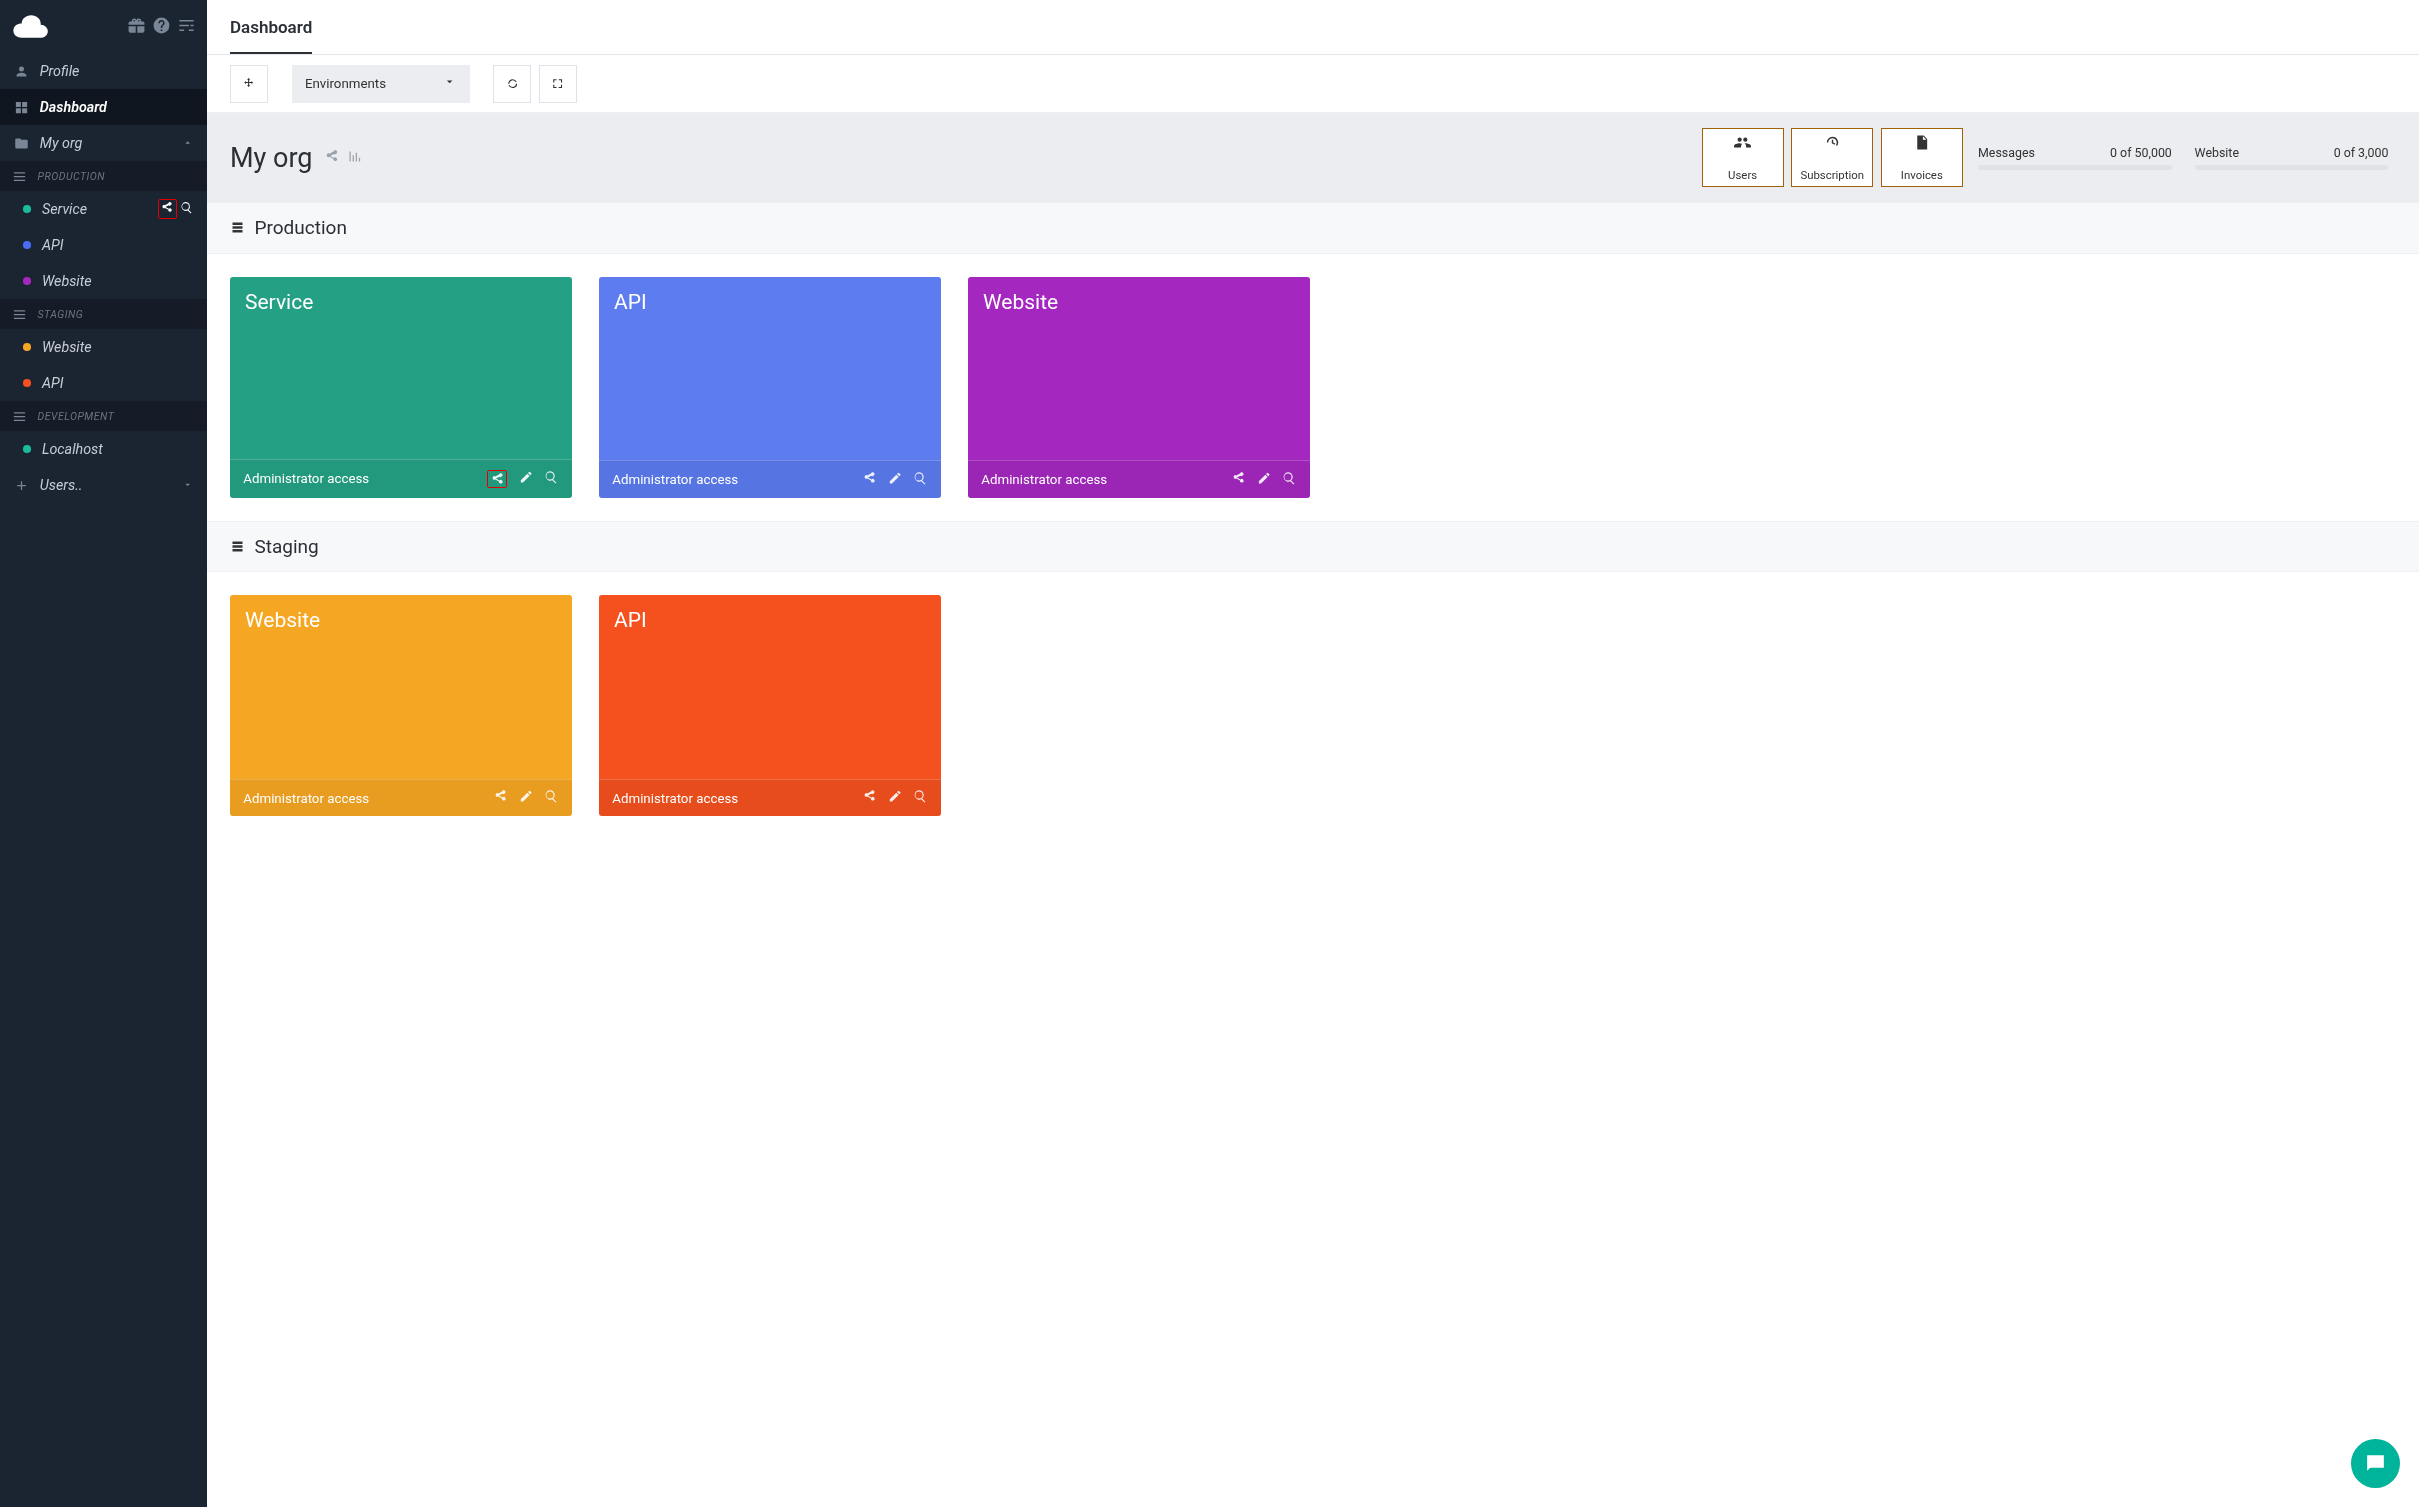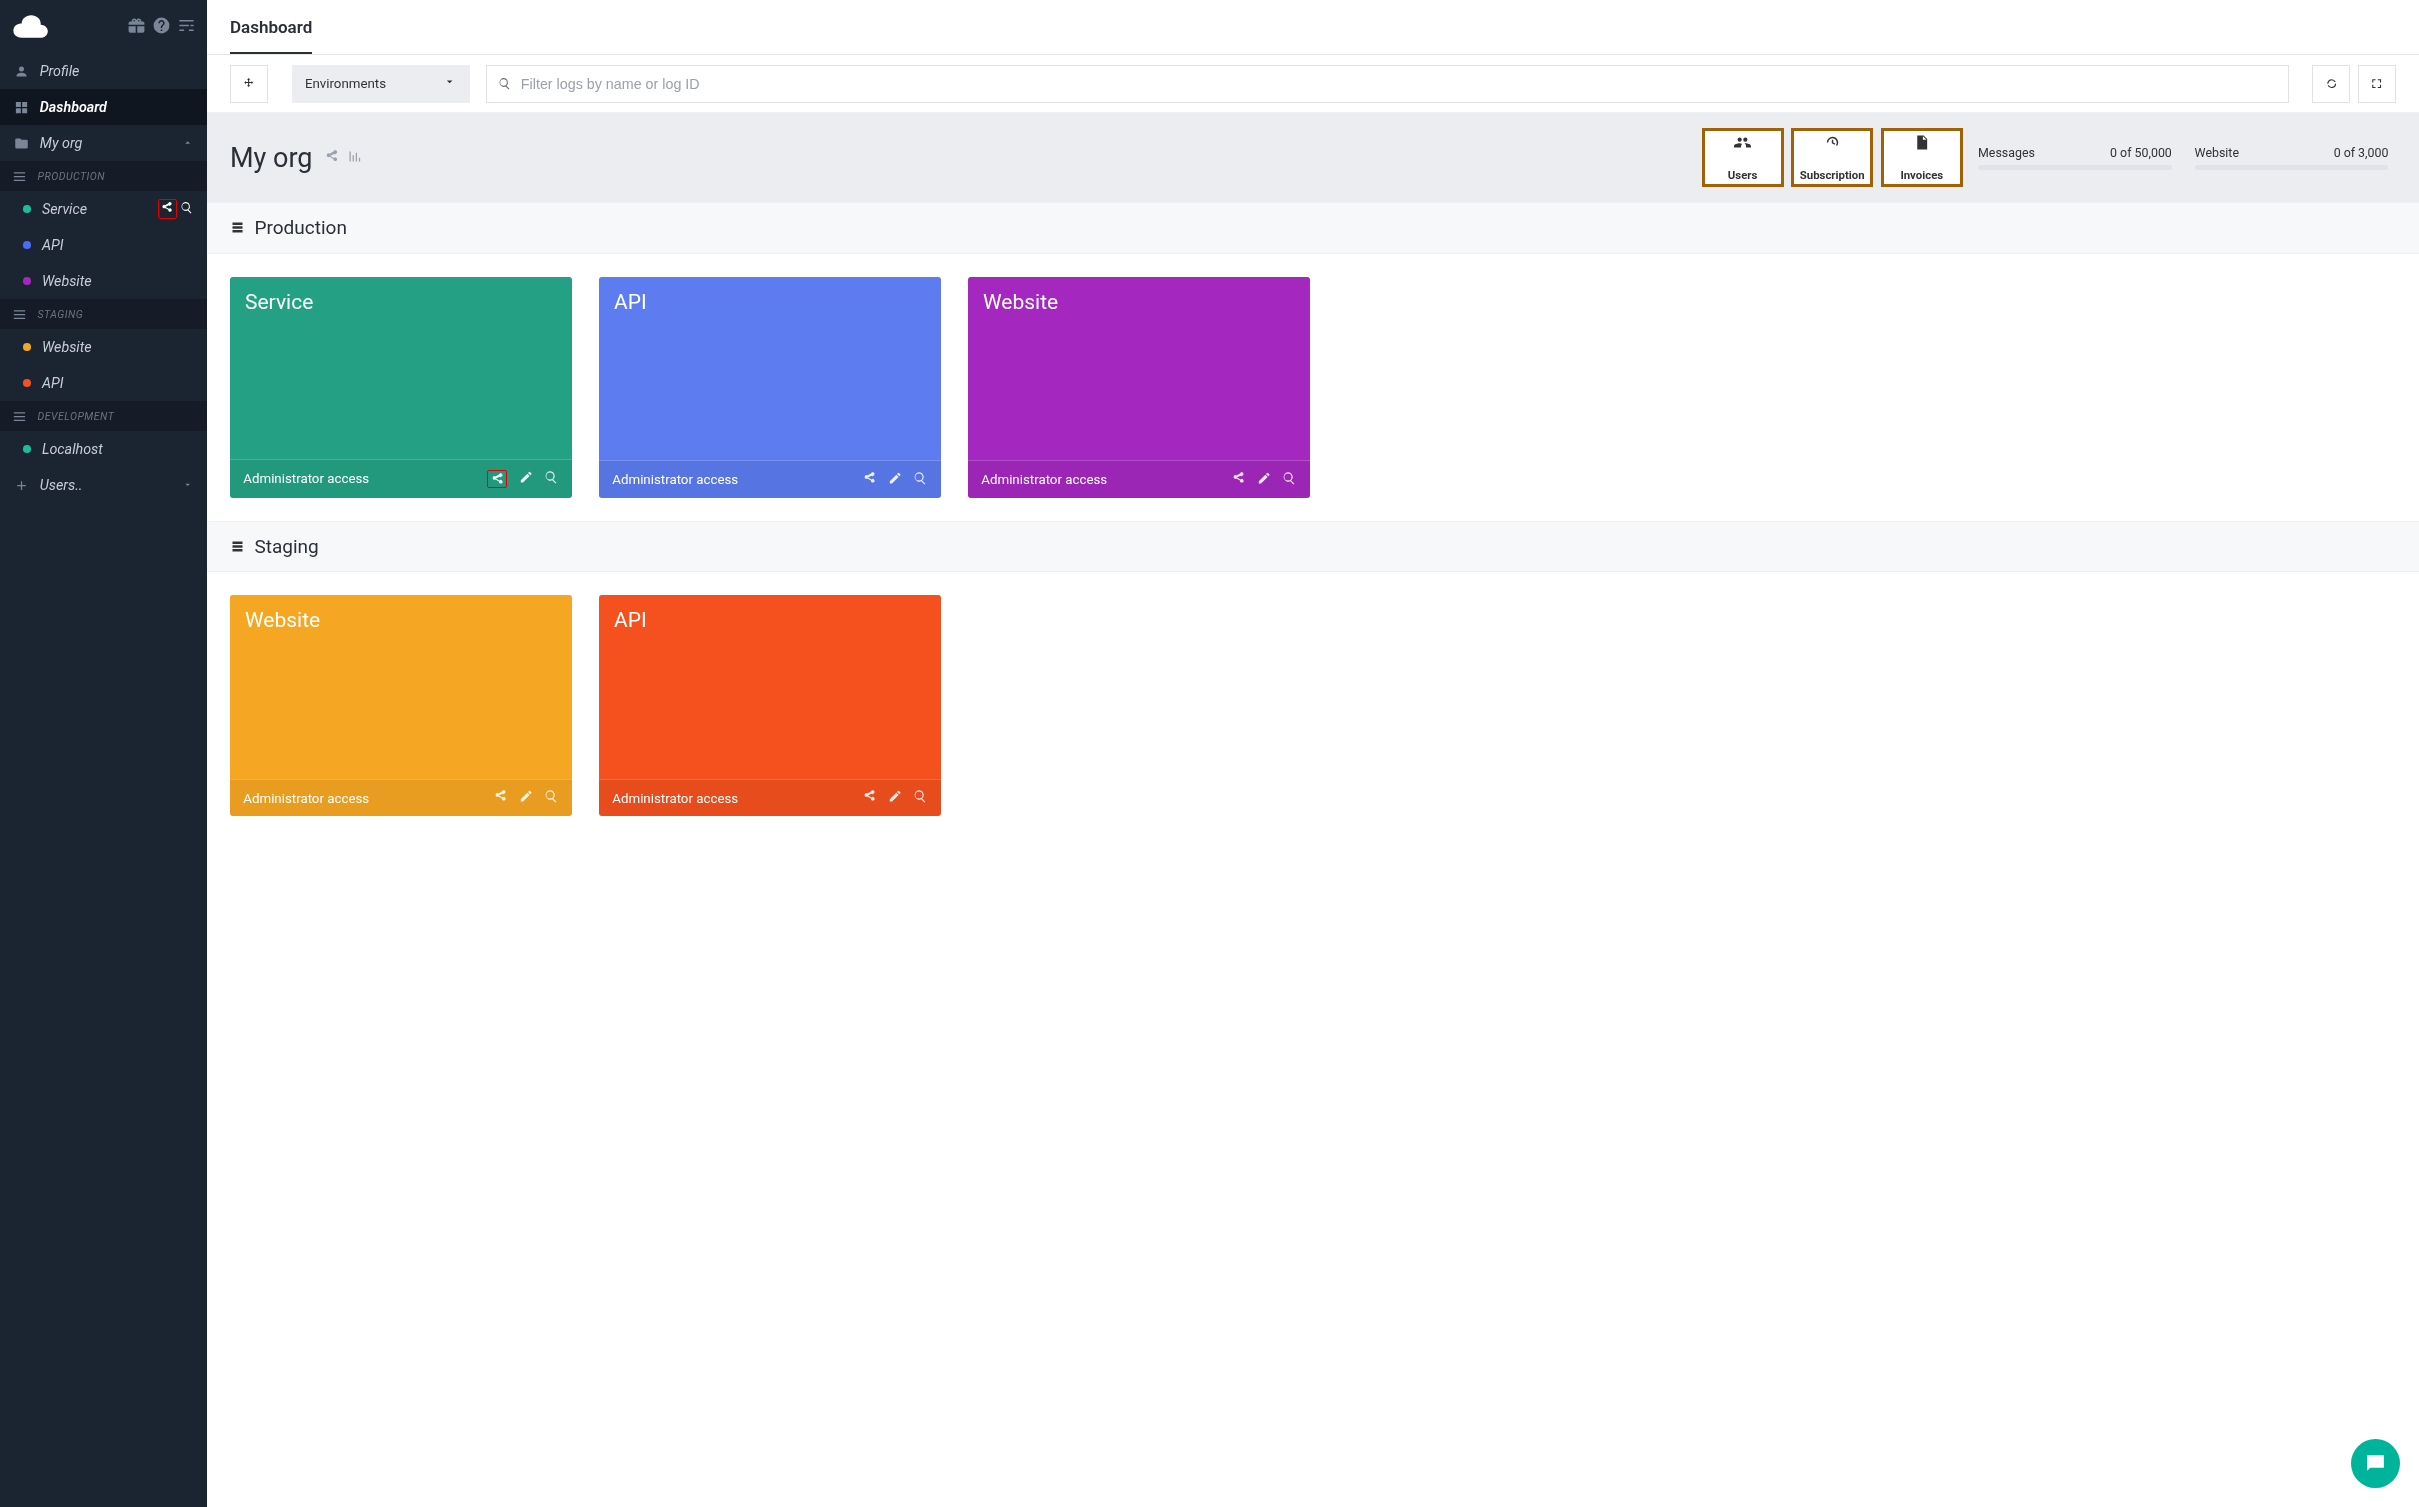--- a/index.html
+++ b/index.html
@@ -40,21 +40,21 @@
 .search input { border: none; outline: none; font-size: 14.3px; flex: 1; color: #333; }
 .search input::placeholder { color: #9aa1aa; }
 .right-btns { display: flex; gap: 7.6px; margin-left: 7.6px; }
 
 
 .org-header { background: #ebedf0; display: flex; align-items: center; padding: 15px 23px; gap: 11.4px; }
 .org-title { font-size: 27px; font-weight: 400; color: #2b2f36; }
 .org-title-icons { display: inline-flex; gap: 7.6px; color: #9aa1aa; }
 .org-title-icons svg { width: 15px; height: 15px; fill: currentColor; }
 .org-actions { margin-left: auto; display: flex; gap: 7.6px; }
-.card-sm { background: #fff; border: 3px solid #a16207; width: 82px; height: 59px; display: flex; flex-direction: column; align-items: center; justify-content: center; gap: 17px; font-weight: bold; }
+.card-sm { background: #fff; border: 1px solid #a16207; width: 82px; height: 59px; display: flex; flex-direction: column; align-items: center; justify-content: center; gap: 17px; }
 .card-sm svg { width: 17px; height: 17px; fill: #333; }
 .card-sm .lbl { font-size: 11.4px; }
 .stat { width: 209px; display: flex; flex-direction: column; justify-content: center; gap: 5.7px; padding: 0 7.6px; }
 .stat .row1 { display: flex; justify-content: space-between; font-size: 12.4px; color: #333; }
 .stat .bar { height: 4.8px; background: #dfe3e8; border-radius: 2.9px; }
 
 
 .section-title { display: flex; align-items: center; gap: 9.5px; padding: 13.3px 23px; background: #f7f8fa; border-top: 1px solid #eef0f3; border-bottom: 1px solid #eef0f3; font-size: 19px; color: #2b2f36; }
 .section-title svg { width: 15px; height: 15px; fill: #333; }
 .cards { display: flex; gap: 27px; padding: 23px; flex-wrap: wrap; }
@@ -205,26 +205,20 @@
         <svg viewBox="0 0 24 24">
           <path d="M12 2l3 3h-2v4h4V7l3 3-3 3v-2h-4v4h2l-3 3-3-3h2v-4H7v2l-3-3 3-3v2h4V5H9l3-3z"></path>
         </svg>
       </button>
     <div class="env-select">
       <span>Environments</span>
       <span class="chev"><svg viewBox="0 0 24 24">
             <path d="M7 10l5 5 5-5H7z"></path>
           </svg></span>
     </div>
-    <div class="search">
-      <svg viewBox="0 0 24 24" width="13.3" height="13.3" fill="#666">
-          <path d="M10 2a8 8 0 015.3 13.9l5.4 5.4-1.4 1.4-5.4-5.4A8 8 0 1110 2zm0 2a6 6 0 100 12 6 6 0 000-12z"></path>
-        </svg>
-      <input type="text" placeholder="Filter logs by name or log ID" style="">
-    </div>
     <div class="right-btns">
       <button class="btn">
           <svg viewBox="0 0 24 24">
             <path d="M12 4a8 8 0 017.4 5h-2.2A6 6 0 006 12H4a8 8 0 018-8zm8 8a8 8 0 01-15.4 3h2.2A6 6 0 0018 12h2z"></path>
           </svg>
         </button>
       <button class="btn">
           <svg viewBox="0 0 24 24">
             <path d="M4 4h6v2H6v4H4V4zm10 0h6v6h-2V6h-4V4zM4 14h2v4h4v2H4v-6zm14 0h2v6h-6v-2h4v-4z"></path>
           </svg>

